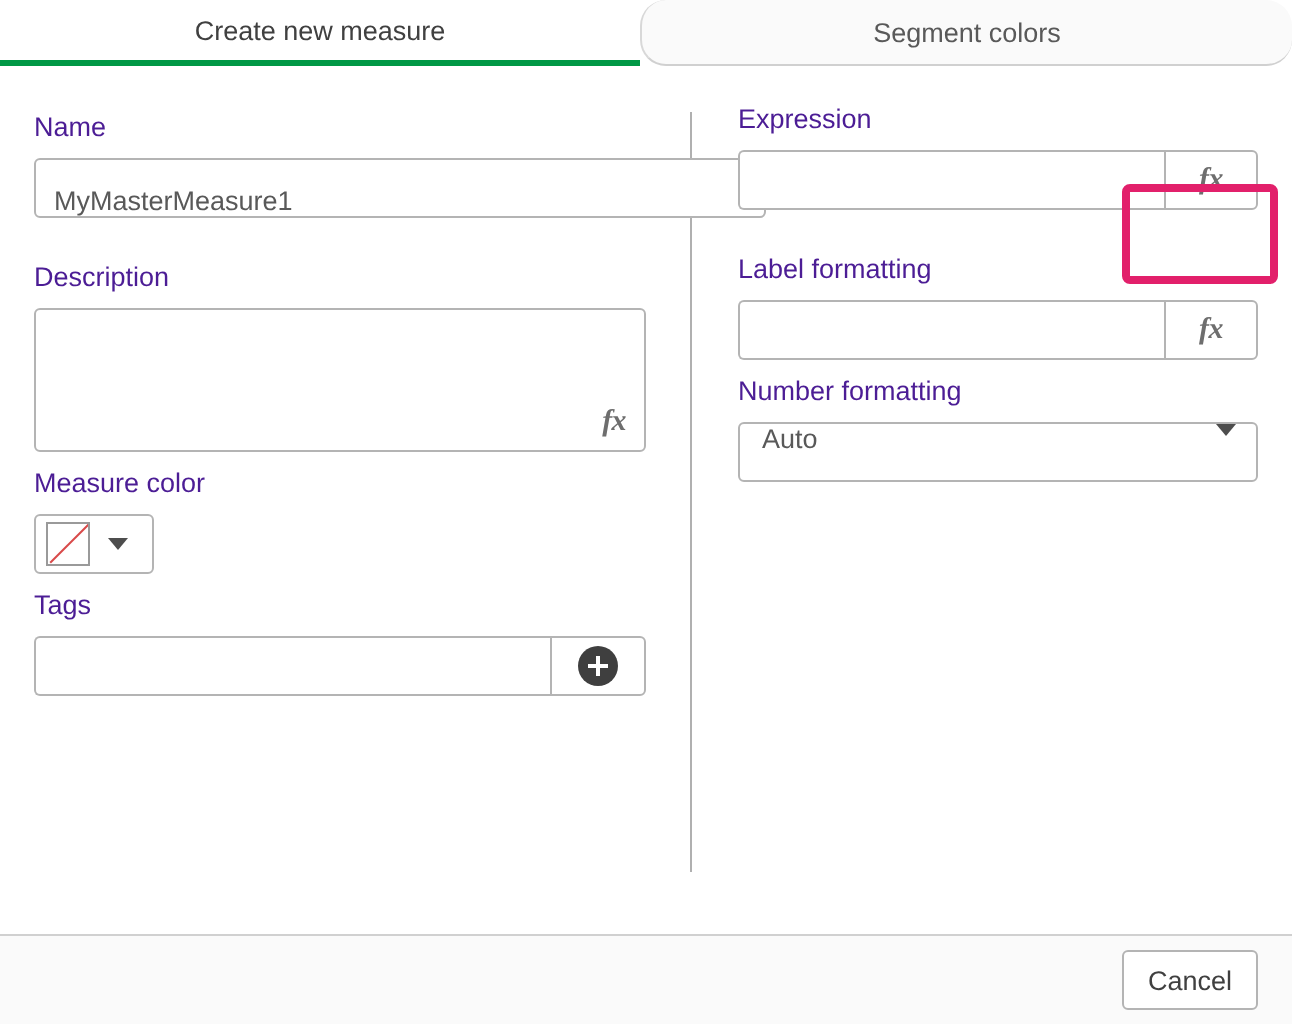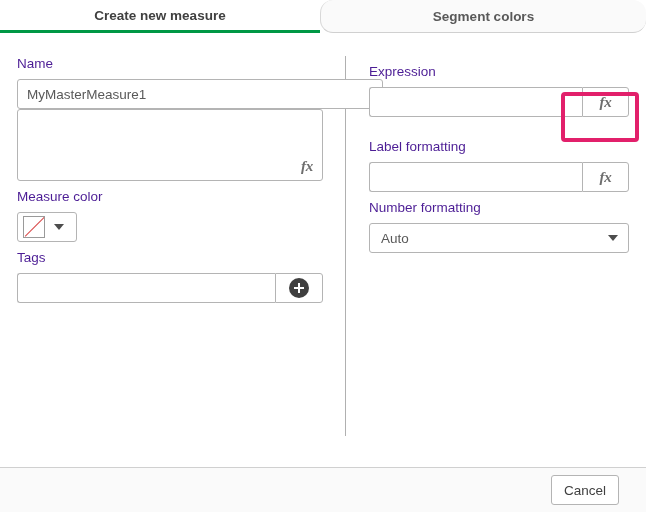--- a/index.html
+++ b/index.html
@@ -17,21 +17,20 @@
     position: relative;
     -webkit-font-smoothing: antialiased;
   }
 
   
   .tabbar {
     position: absolute;
     left: 0; top: 0;
     width: 646px; height: 25px;
     display: flex;
-    font-weight: bold;
   }
   .tab {
     height: 33px;
     display: flex;
     align-items: center;
     justify-content: center;
     font-size: 13.5px;
     color: #595959;
     box-sizing: border-box;
     cursor: pointer;
@@ -52,21 +51,21 @@
   }
 
   
   .col-left {
     position: absolute;
     left: 17px; top: 56px;
     width: 306px;
   }
   .col-right {
     position: absolute;
-    left: 369px; top: 64px;
+    left: 369px; top: 52px;
     width: 260px;
   }
   .vdivider {
     position: absolute;
     left: 345px; top: 56px;
     width: 1px; height: 380px;
     background: #b0b0b0;
   }
 
   .field-label {
@@ -82,21 +81,21 @@
     height: 30px;
     border: 1px solid #b4b4b4;
     border-radius: 3px;
     background: #ffffff;
     display: flex;
     align-items: center;
     padding: 0 9px;
     font-size: 13.5px;
     color: #595959;
   }
-  .textbox.wide { width: 366px; }
+  .textbox.wide { width: 366px; align-items: flex-end; }
 
   .textarea {
     box-sizing: border-box;
     width: 306px;
     height: 72px;
     border: 1px solid #b4b4b4;
     border-radius: 3px;
     background: #ffffff;
     position: relative;
   }
@@ -226,21 +225,20 @@
 
   
   .select {
     box-sizing: border-box;
     width: 260px;
     height: 30px;
     border: 1px solid #b4b4b4;
     border-radius: 3px;
     background: #ffffff;
     display: flex;
-    align-items: center;
     justify-content: space-between;
     padding: 0 10px 0 11px;
     font-size: 13.5px;
     color: #595959;
     cursor: pointer;
   }
   .select .caret {
     margin-left: 0;
     border-top-color: #4d4d4d;
   }
@@ -278,21 +276,20 @@
     justify-content: center;
     cursor: pointer;
     box-sizing: border-box;
     user-select: none;
   }
   .btn-cancel {
     width: 68px;
     border: 1px solid #b4b4b4;
     background: #ffffff;
     color: #404040;
-    margin-right: 10px;
   }
   .btn-create {
     width: 72px;
     border: 1px solid #009845;
     background: #009845;
     color: #ffffff;
   }
   .mt22 { margin-top: 22px; }
   .mt24 { margin-top: 8px; }
 </style>
@@ -310,20 +307,21 @@
 
 <div class="vdivider"></div>
 
 <div class="col-left">
 
   <div class="field-label">Name</div>
   <div class="textbox wide">
     <span>MyMasterMeasure1</span>
   </div>
 
+  <div class="field-label mt22">Description</div>
   <div class="textarea">
     <span class="fx fx-inline">fx</span>
   </div>
 
   <div class="field-label mt24">Measure color</div>
   <div class="colorpicker">
     <span class="swatch"></span>
     <span class="caret"></span>
   </div>
 

